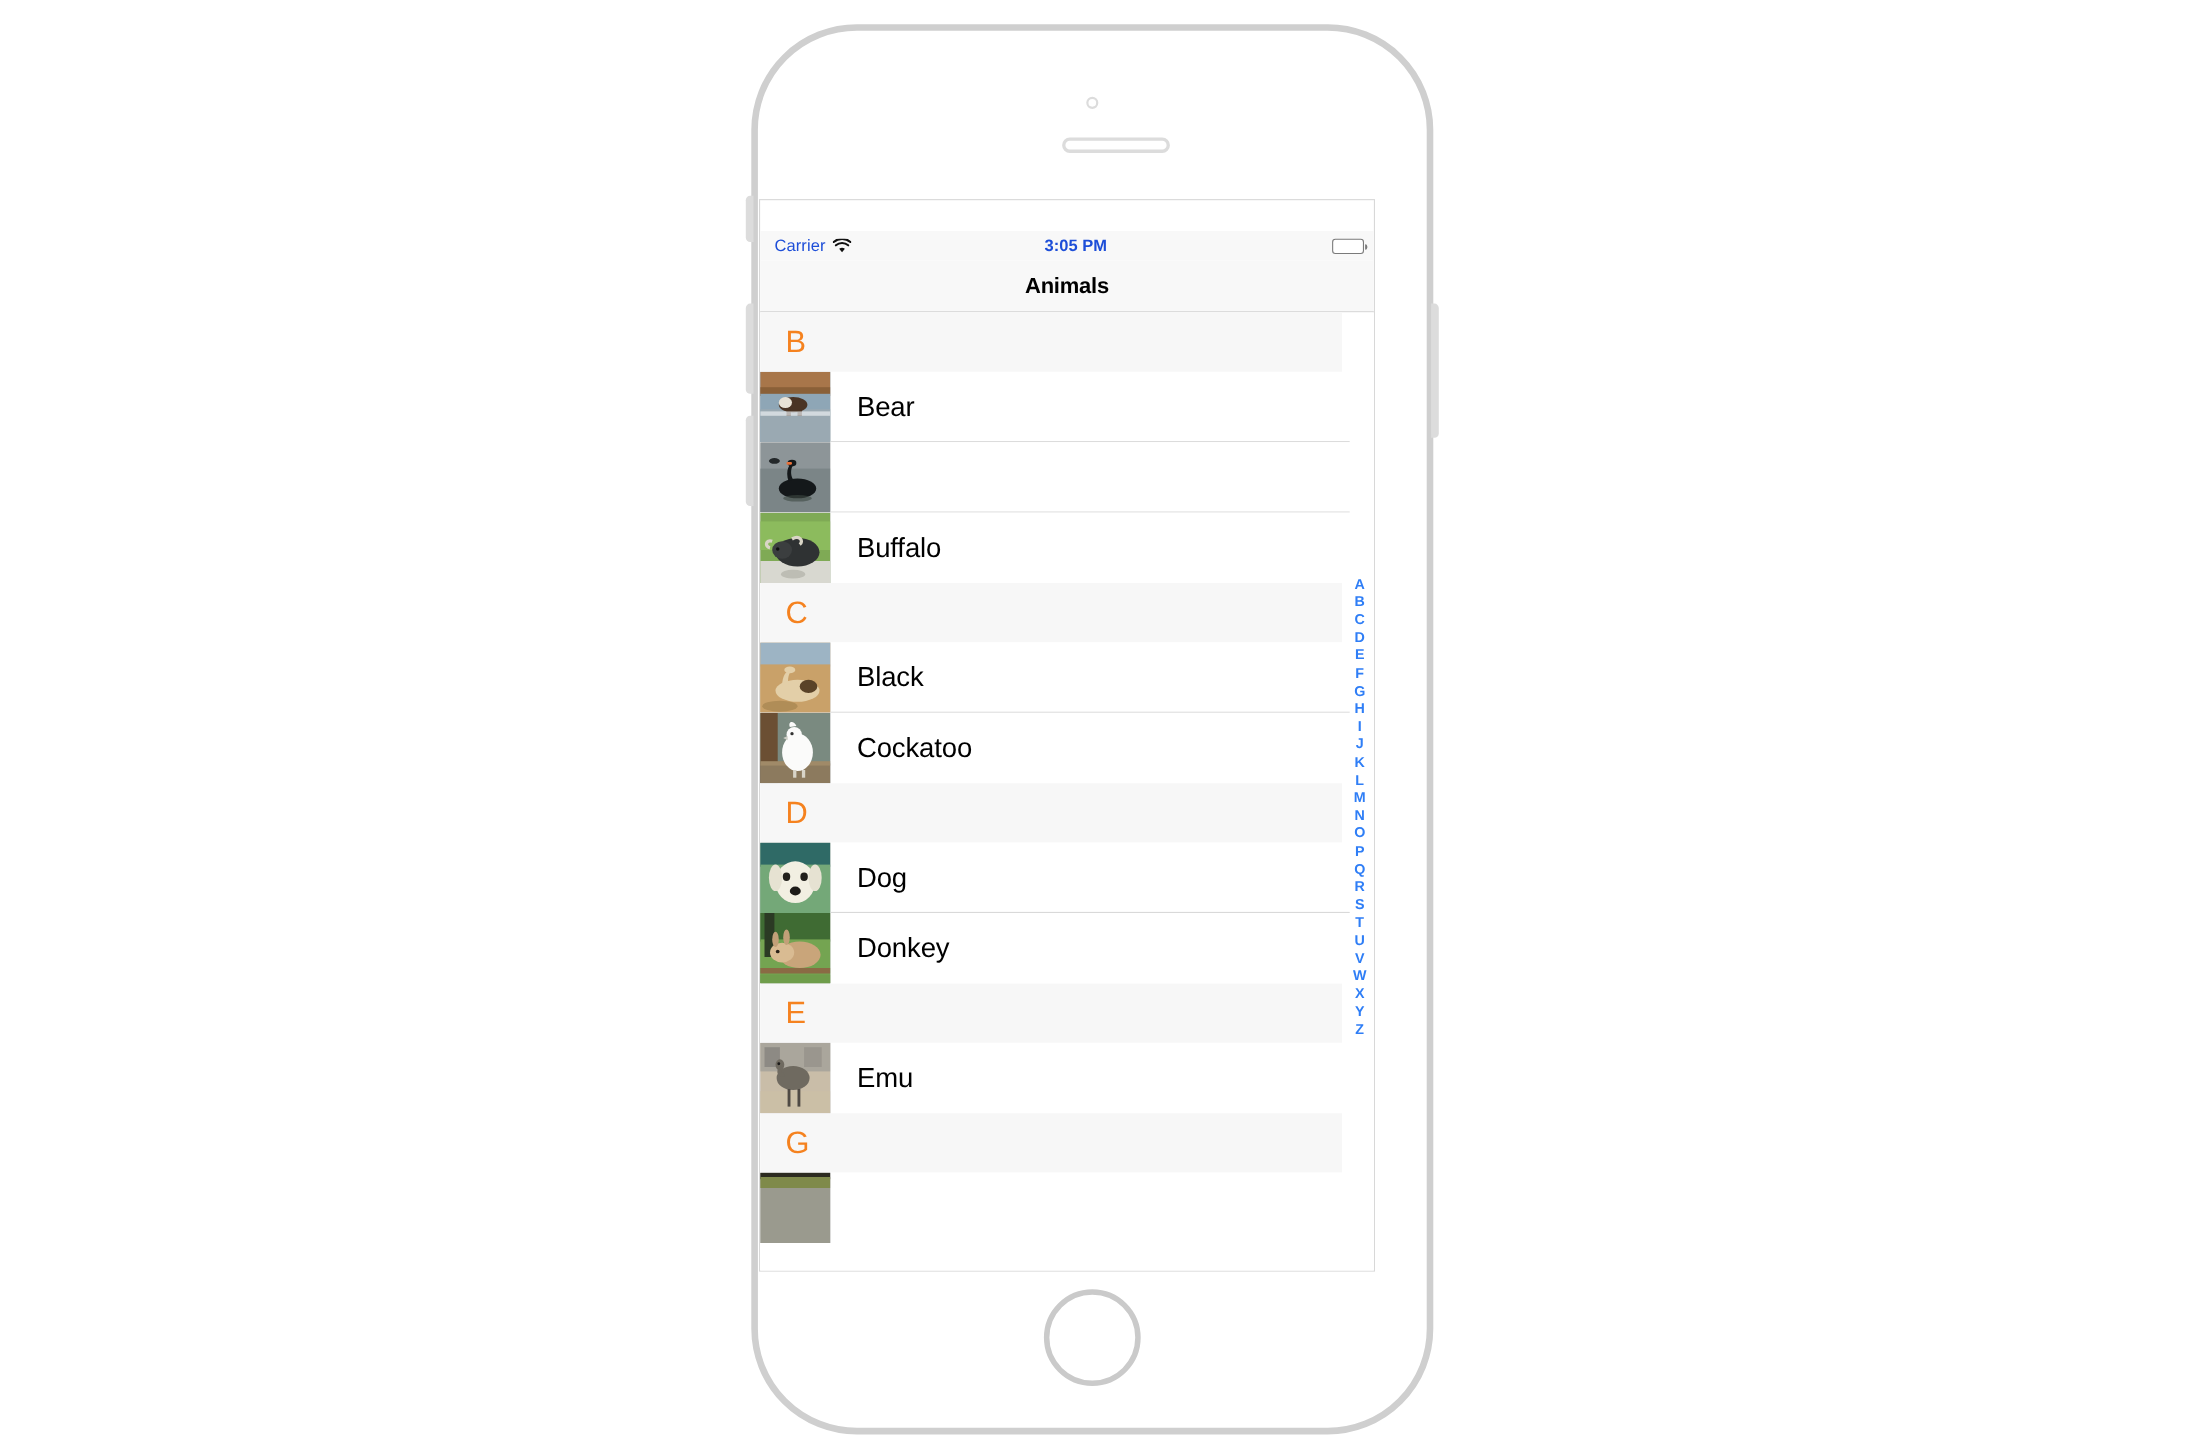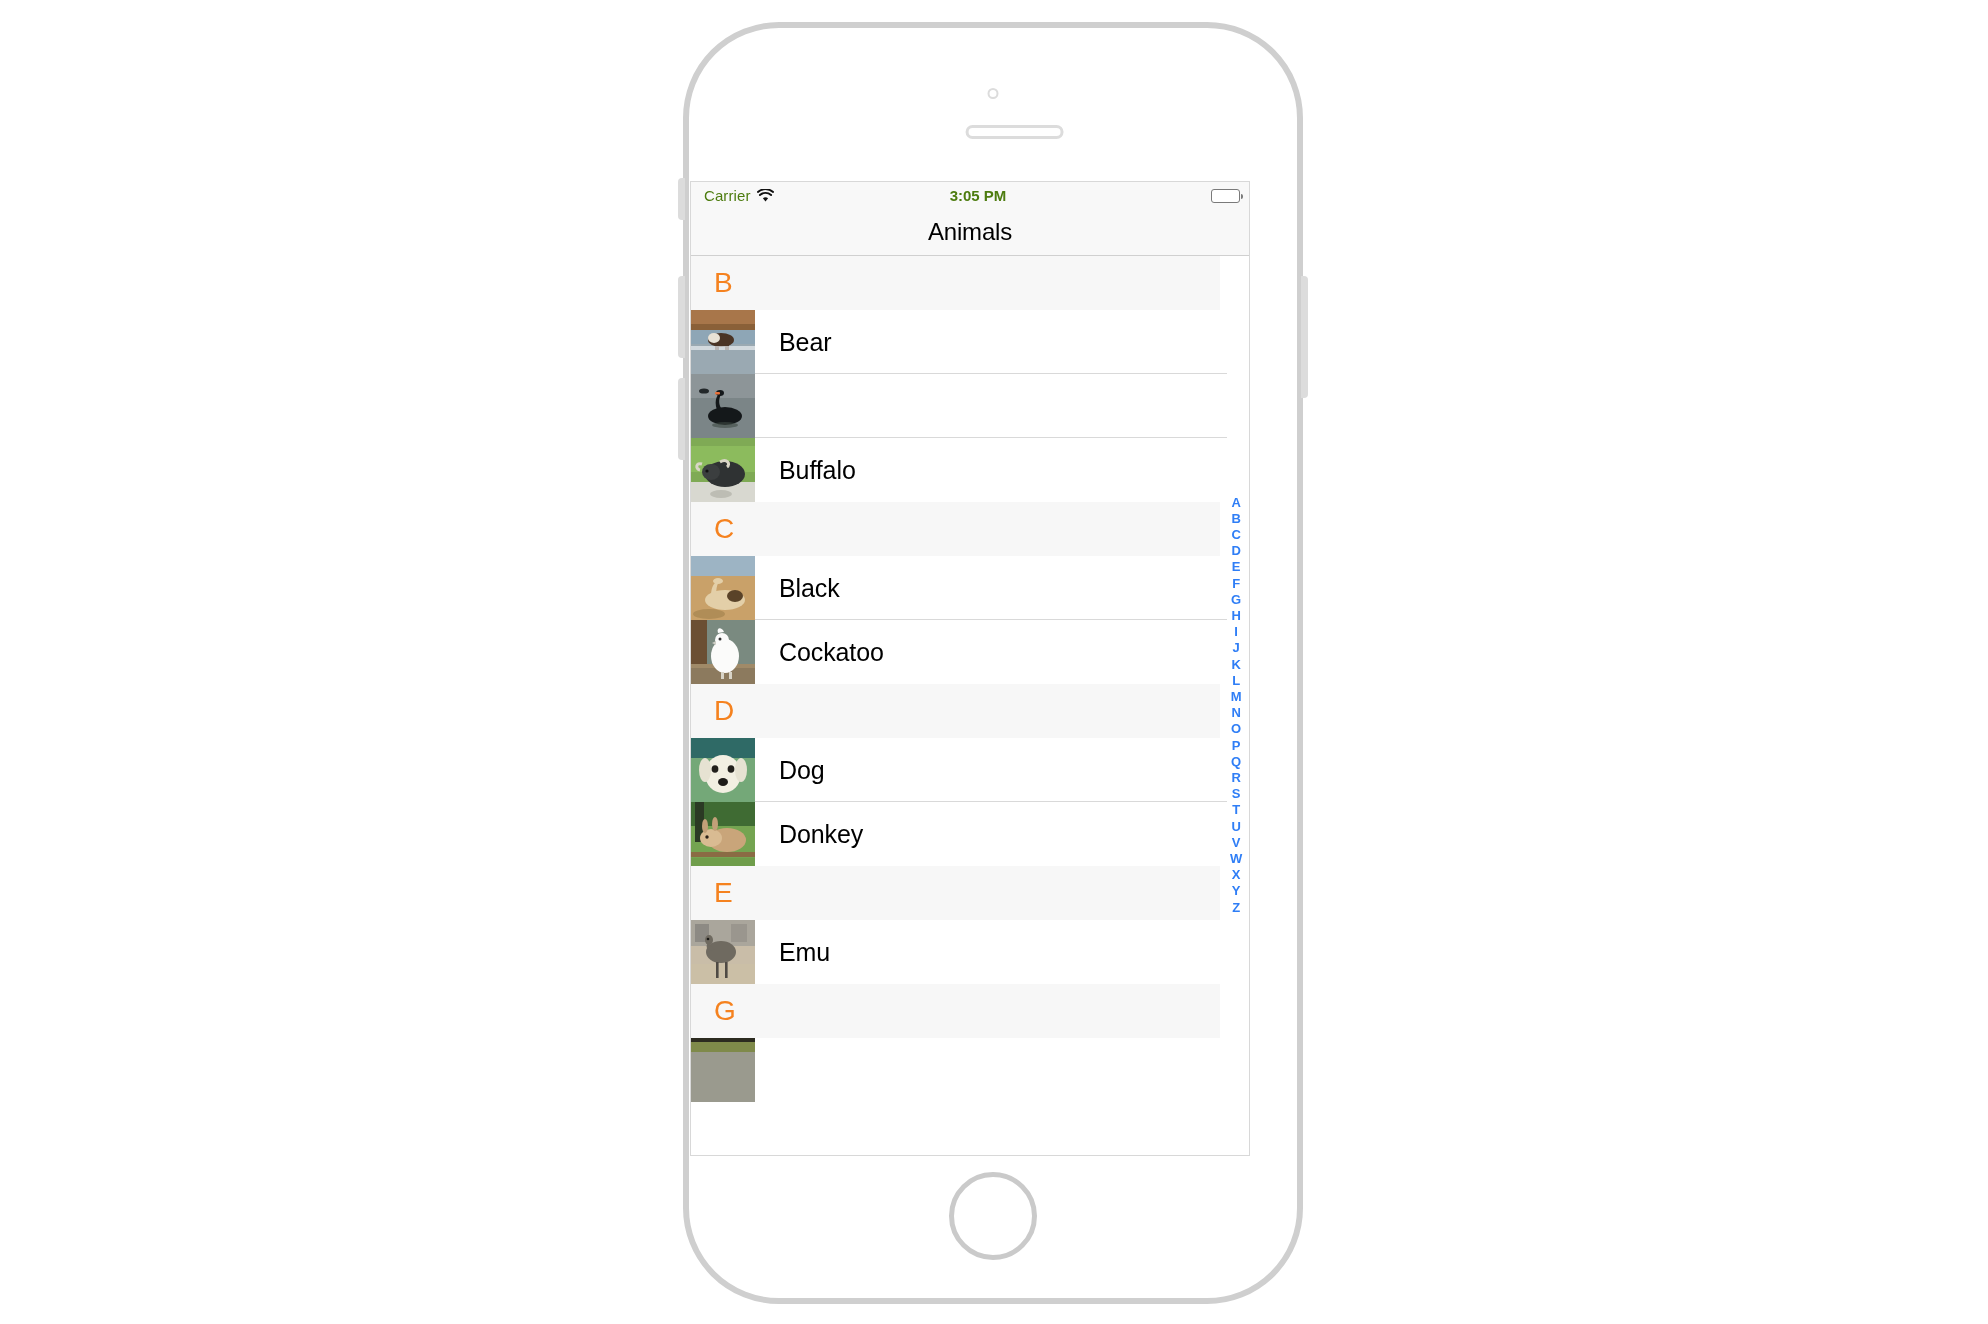--- a/index.html
+++ b/index.html
@@ -84,22 +84,23 @@
   }
 
   
   #status-bar {
     height: 27px;
     background: #f8f8f8;
     display: flex;
     align-items: center;
     padding: 0 9px 0 13px;
     font-size: 15px;
-    color: #4d7c0f;
-    position: relative;
+    color: #1d4ed8;
+    position: relative;
+    margin-top: 28px;
   }
   #status-left { display: flex; align-items: center; gap: 6px; }
   #carrier-label { font-size: 15px; letter-spacing: 0.1px; }
   .wifi { display:block; }
   #status-time {
     position: absolute; left: 16px; right: 0;
     text-align: center;
     font-weight: bold;
     font-size: 15px;
     pointer-events: none;
@@ -126,22 +127,22 @@
   
   #nav-bar {
     height: 47px;
     background: #f8f8f8;
     border-bottom: 1px solid #d0d0d0;
     display: flex;
     align-items: center;
     justify-content: center;
   }
   #nav-title {
-    font-size: 24px;
-    font-weight: normal;
+    font-size: 20px;
+    font-weight: bold;
     color: #000;
     letter-spacing: -0.2px;
   }
 
   
   #table-view {
     position: relative;
     height: calc(100% - 74px);
     background: #fff;
     overflow: hidden;

